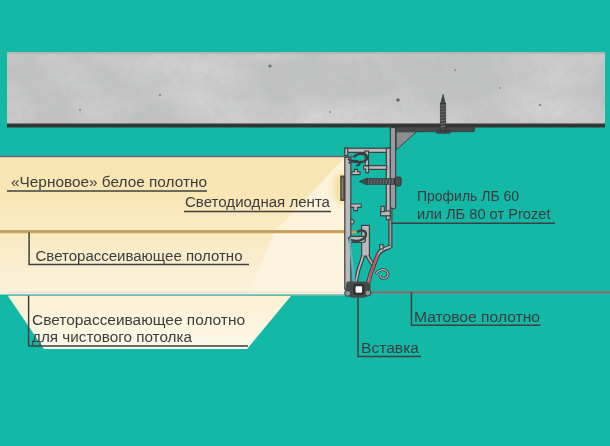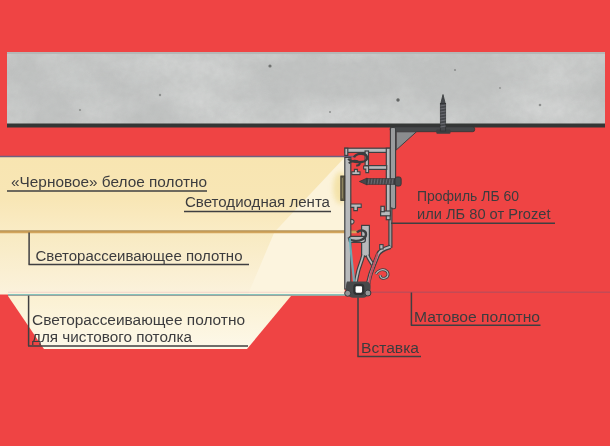--- a/index.html
+++ b/index.html
@@ -1,16 +1,16 @@
 <!DOCTYPE html>
 <html><head>
 <meta charset="utf-8">
 <style>
 html,body{margin:0;padding:0;background:#ffffff;}
-#stage{position:relative;width:610px;height:446px;background:#ef4444;overflow:hidden;}
+#stage{position:relative;width:610px;height:446px;background:#14b8a6;overflow:hidden;}
 text{font-family:"Liberation Sans",sans-serif;fill:#3c3c3e;}
 </style>
 </head>
 <body>
 <div id="stage">
 <svg width="610" height="446" viewBox="0 0 610 446">
 <defs>
 <filter id="cdark" x="0" y="0" width="100%" height="100%">
   <feTurbulence type="fractalNoise" baseFrequency="0.010 0.018" numOctaves="3" seed="11" result="n"></feTurbulence>
   <feColorMatrix in="n" type="matrix" values="0 0 0 0 0.56  0 0 0 0 0.57  0 0 0 0 0.565  1.4 0 0 0 -0.45" result="c"></feColorMatrix>

